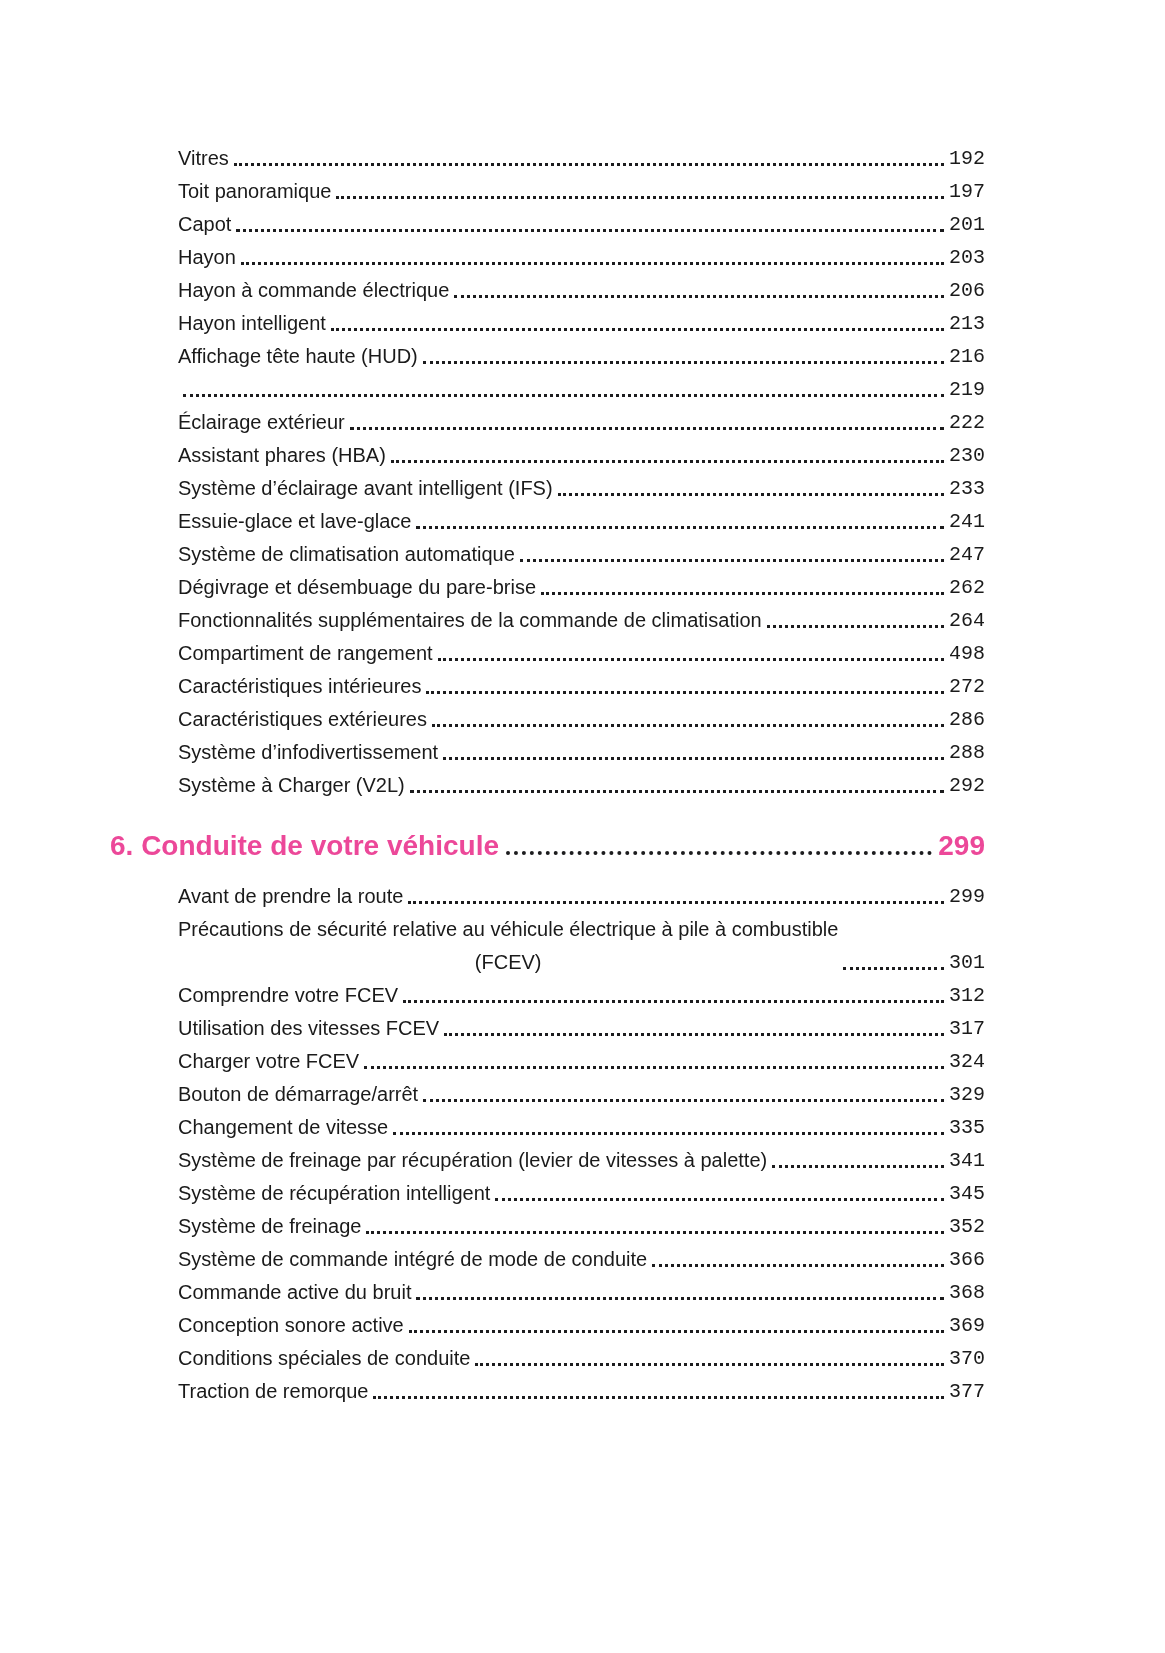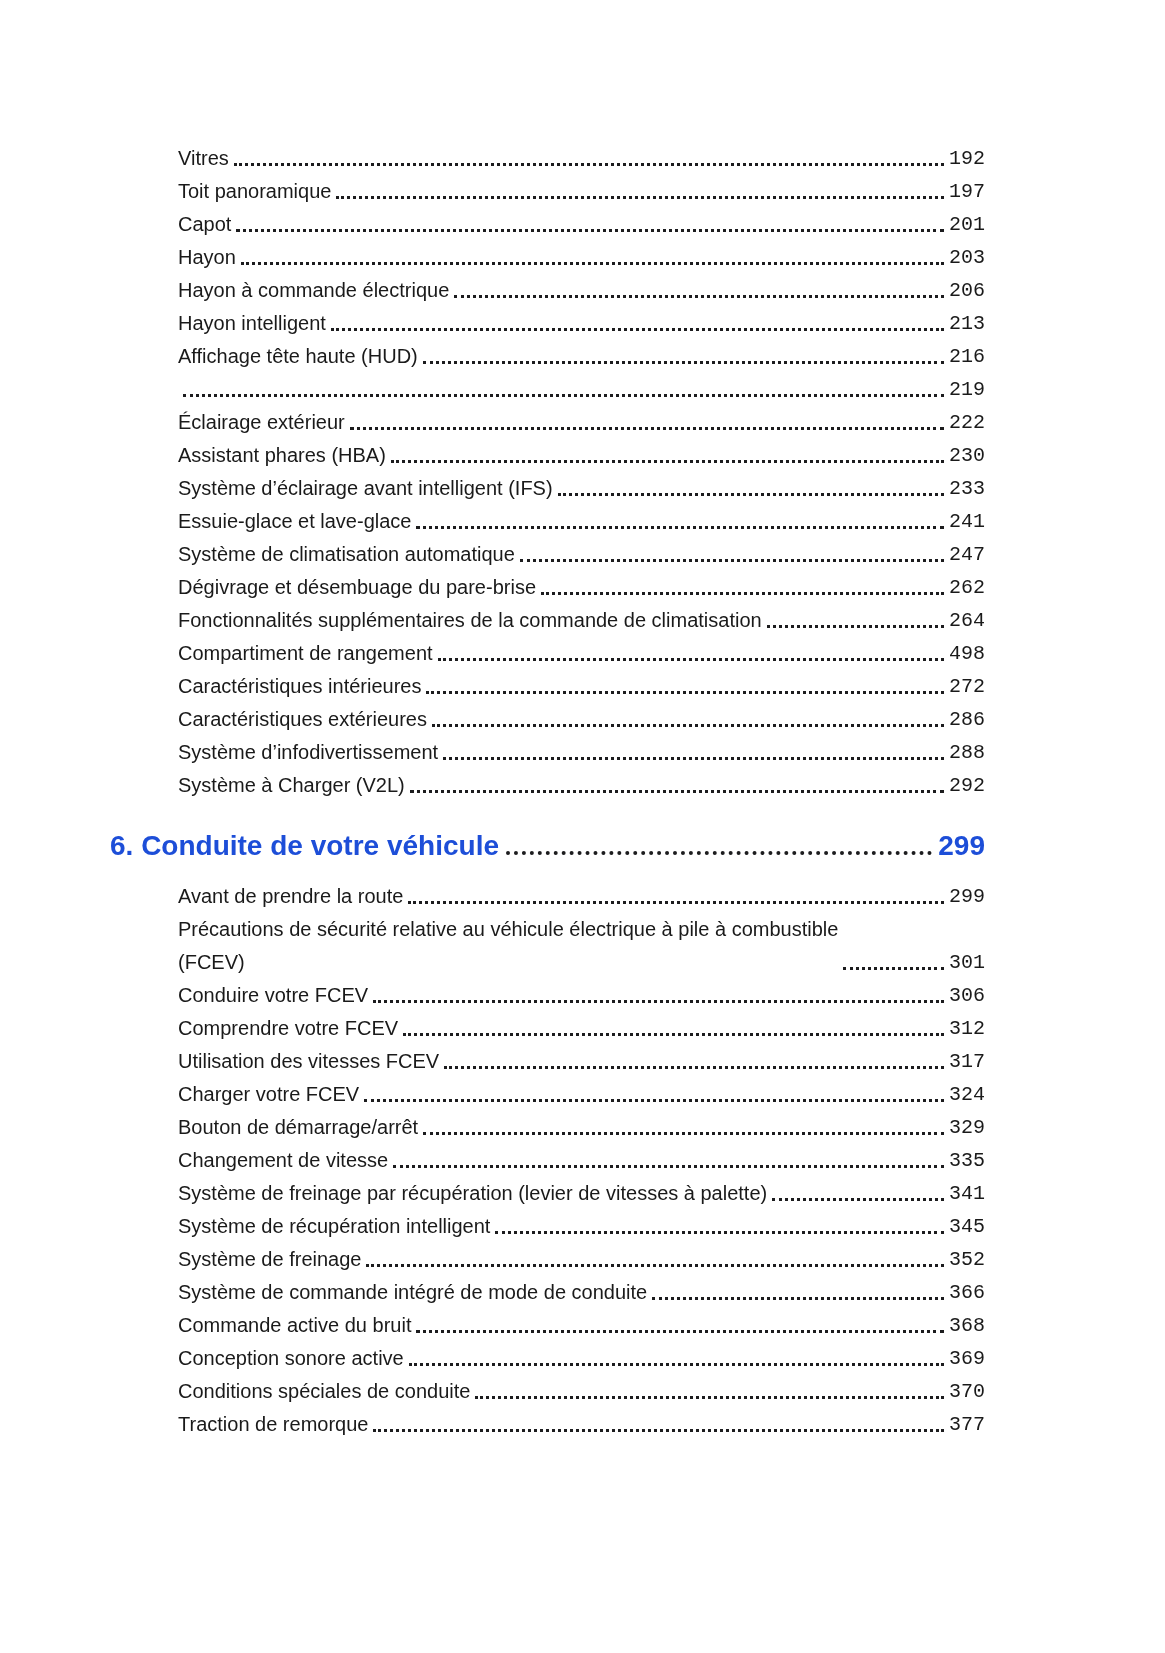--- a/index.html
+++ b/index.html
@@ -24,20 +24,21 @@
   }
   .toc-list {
     margin-left: 68px;
   }
   .toc-entry {
     display: flex;
     align-items: flex-end;
     font-size: 20px;
     line-height: 33px;
     color: #1a1a1a;
+    text-align: center;
   }
   .toc-label {
     white-space: pre-line;
     flex: 0 1 auto;
   }
   .leader {
     flex: 1 1 auto;
     min-width: 14px;
     border-bottom: 3px dotted #1c1c1e;
     margin: 0 3px 9px 5px;
@@ -47,21 +48,21 @@
     flex: 0 0 auto;
     margin-left: 2px;
     font-family: Liberation Mono, monospace;
   }
   .chapter-row {
     display: flex;
     align-items: flex-end;
     font-size: 28px;
     line-height: 40px;
     font-weight: 700;
-    color: #1d4ed8;
+    color: #ec4899;
     margin: 24px 0 14px 0;
   }
   .chapter-row .leader {
     border-bottom: 4px dotted #1c1c1e;
     margin: 0 4px 11px 7px;
   }
   .chapter-page {
     flex: 0 0 auto;
     margin-left: 2px;
   }
@@ -209,25 +210,20 @@
     <span class="toc-page">299</span>
   </div>
 
   <div class="toc-entry">
     <span class="toc-label">Précautions de sécurité relative au véhicule électrique à pile à combustible
 (FCEV)</span>
     <span class="leader"></span>
     <span class="toc-page">301</span>
   </div>
 
-  <div class="toc-entry">
-    <span class="toc-label">Conduire votre FCEV</span>
-    <span class="leader"></span>
-    <span class="toc-page">306</span>
-  </div>
 
   <div class="toc-entry">
     <span class="toc-label">Comprendre votre FCEV</span>
     <span class="leader"></span>
     <span class="toc-page">312</span>
   </div>
 
   <div class="toc-entry">
     <span class="toc-label">Utilisation des vitesses FCEV</span>
     <span class="leader"></span>

